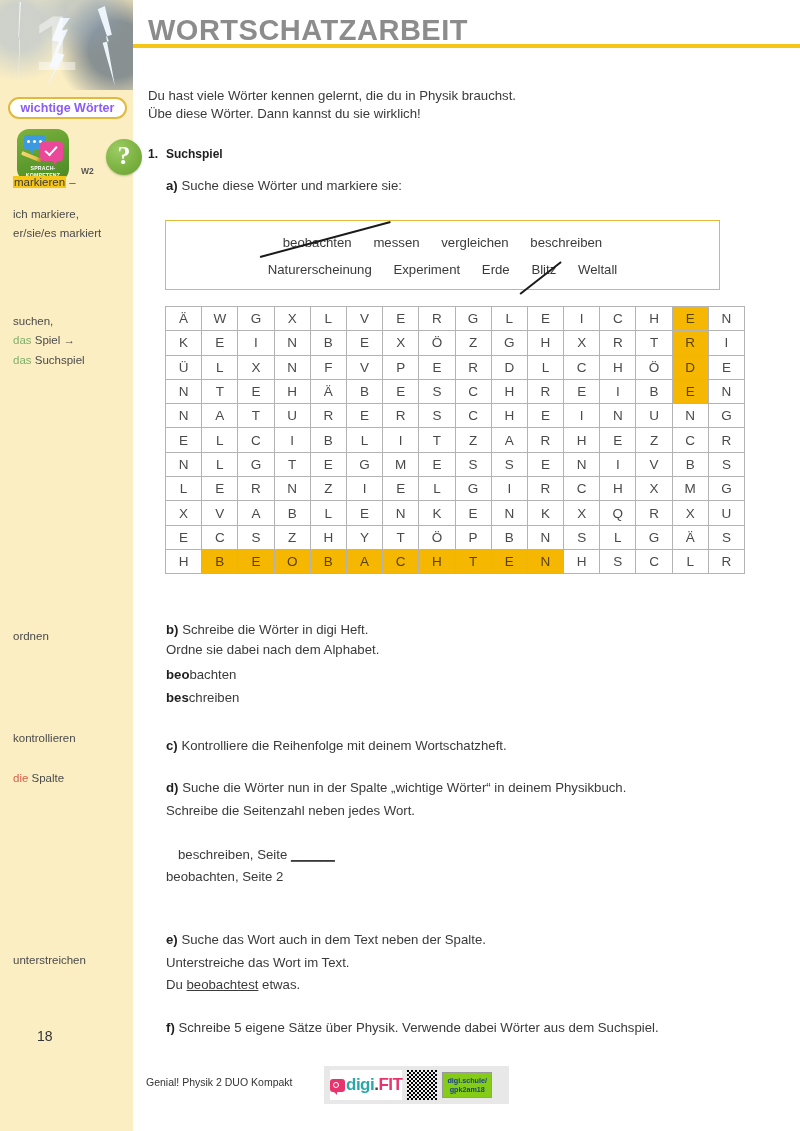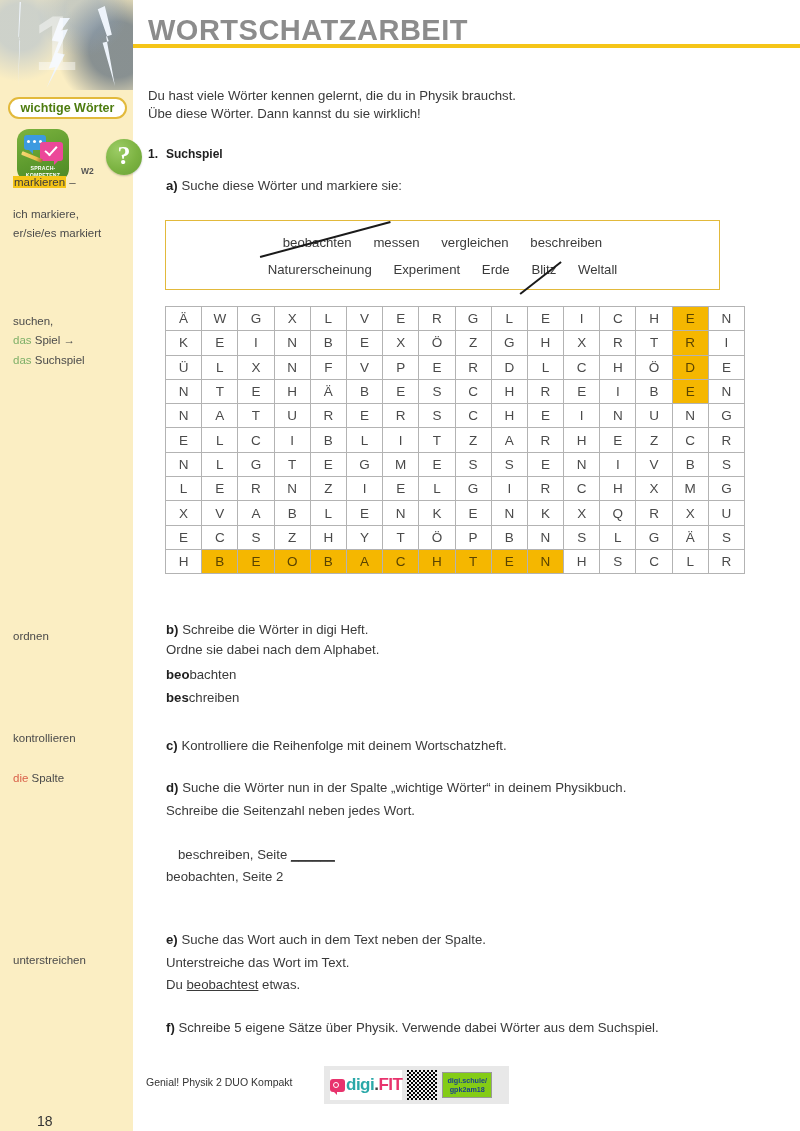--- a/index.html
+++ b/index.html
@@ -52,21 +52,21 @@
     font-family: "Liberation Sans", sans-serif;
   }
 
   #wichtige-pill {
     position: absolute; left: 8px; top: 97px;
     width: 119px; height: 22px;
     border: 2px solid #e2b93b;
     border-radius: 11px;
     background: #ffffff;
     display: flex; align-items: center; justify-content: center;
-    font-size: 12.5px; font-weight: bold; color: #4d7c0f;
+    font-size: 12.5px; font-weight: bold; color: #8b5cf6;
   }
 
   #sprach-icon {
     position: absolute; left: 17px; top: 129px;
     width: 52px; height: 52px; border-radius: 12px;
     background: linear-gradient(160deg, #7cb33f 0%, #5e9b2e 55%, #4d8826 100%);
     overflow: hidden;
   }
   #sprach-icon .bub-blue {
     position: absolute; left: 7px; top: 6px; width: 22px; height: 15px;
@@ -179,21 +179,21 @@
     width: 36.2px; height: 24.3px;
     border: 1px solid #b3b3b3;
     text-align: center; vertical-align: middle;
     font-size: 13.5px; color: #4a4a4a;
     font-family: "Liberation Sans", sans-serif;
   }
   #grid td.hl { background: #f5b700; color: #5a4300; }
 
   
   #page-num {
-    position: absolute; left: 37px; top: 1113px;
+    position: absolute; left: 37px; top: 1028px;
     font-size: 14px; color: #333;
   }
   #footer-source {
     position: absolute; left: 146px; top: 1076px;
     font-size: 10.5px; color: #333;
   }
   #digifit {
     position: absolute; left: 324px; top: 1066px;
     width: 185px; height: 38px;
     background: #e8e8e8;

